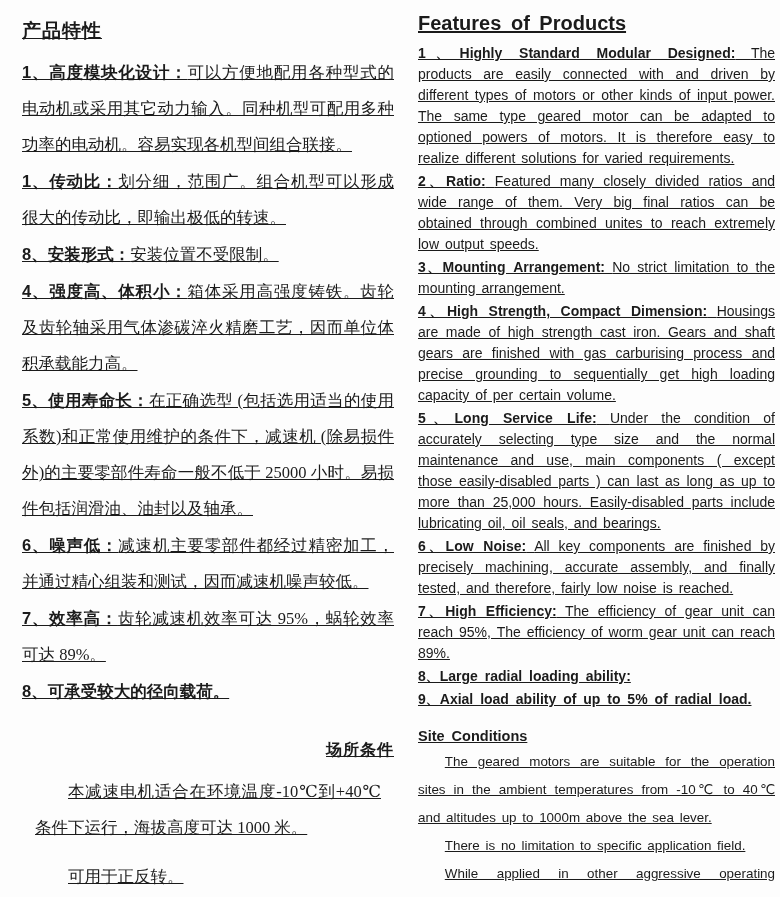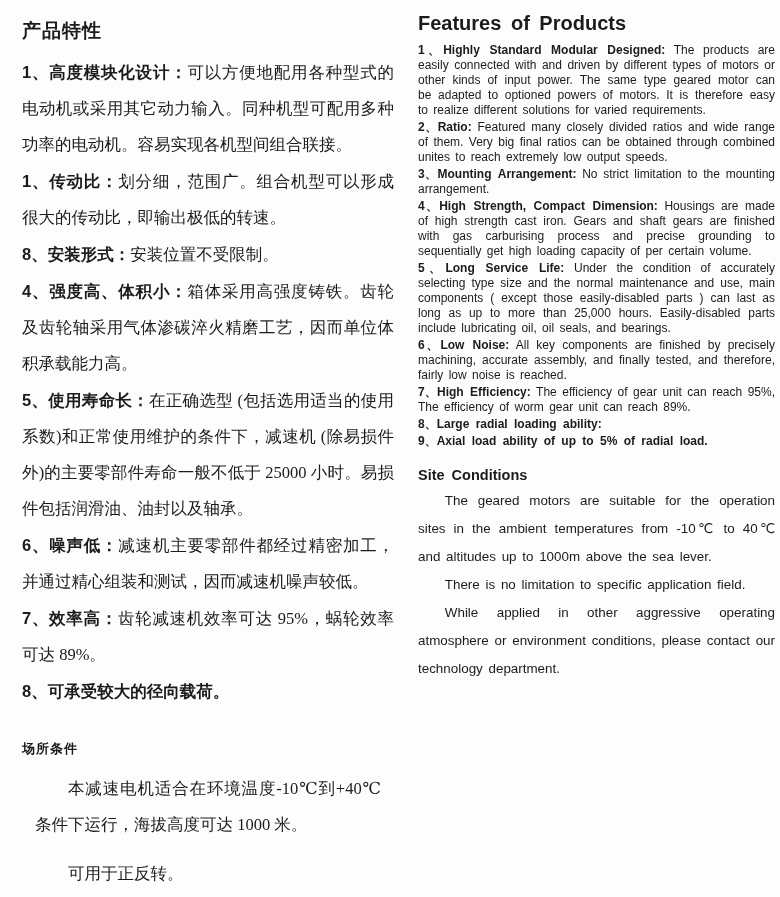--- a/index.html
+++ b/index.html
@@ -10,20 +10,21 @@
   .page {
     position: relative;
     width: 780px;
     height: 897px;
     background: #fdfdfd;
     color: #1b1b1b;
     box-sizing: border-box;
     padding: 10px 0 0 22px;
     display: flex;
     overflow: hidden;
+    text-decoration: underline;
   }
   
   .col-left {
     width: 372px;
     flex: 0 0 372px;
   }
   .col-left h1 {
     font-family: "Liberation Sans", "DejaVu Sans", sans-serif;
     font-weight: 700;
     font-size: 19px;
@@ -38,23 +39,24 @@
     text-align: justify;
   }
   .zh-item b {
     font-family: "Liberation Sans", "DejaVu Sans", sans-serif;
     font-weight: 700;
     margin-top: 40px;
   }
   .col-left h2 {
     font-family: "Liberation Sans", "DejaVu Sans", sans-serif;
     font-weight: 700;
-    font-size: 13px;
+    font-size: 16px;
     margin: 30px 0 0 0;
     letter-spacing: 1px;
+    text-align: right;
   }
   .zh-para {
     font-family: "Liberation Serif", "DejaVu Serif", serif;
     font-size: 16.5px;
     line-height: 36px;
     margin: 13px;
     text-indent: 2em;
     text-align: justify;
   }
   
@@ -65,22 +67,22 @@
   }
   .col-right h1 {
     font-family: "Liberation Sans", "DejaVu Sans", sans-serif;
     font-weight: 700;
     font-size: 20px;
     margin: 2px 0 8px 0;
     word-spacing: 4px;
   }
   .en-item {
     font-family: "Liberation Sans", "DejaVu Sans", sans-serif;
-    font-size: 12px;
-    line-height: 15px;
+    font-size: 14px;
+    line-height: 21px;
     margin: 0 0 2px 0;
     text-align: justify;
     word-spacing: 2px;
   }
   .en-item b {
     font-weight: 700;
     word-spacing: 3px;
   }
   .col-right h2 {
     font-family: "Liberation Sans", "DejaVu Sans", sans-serif;

